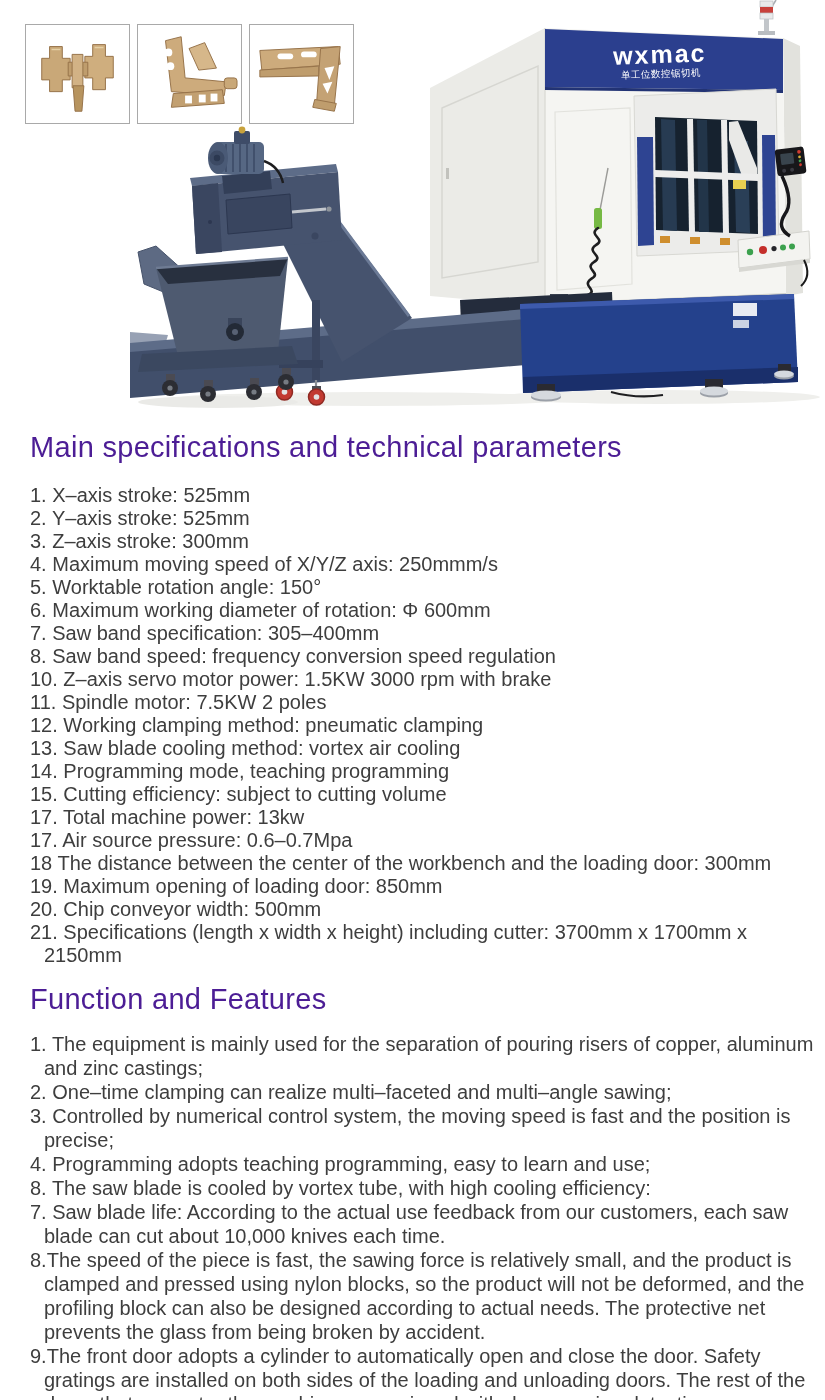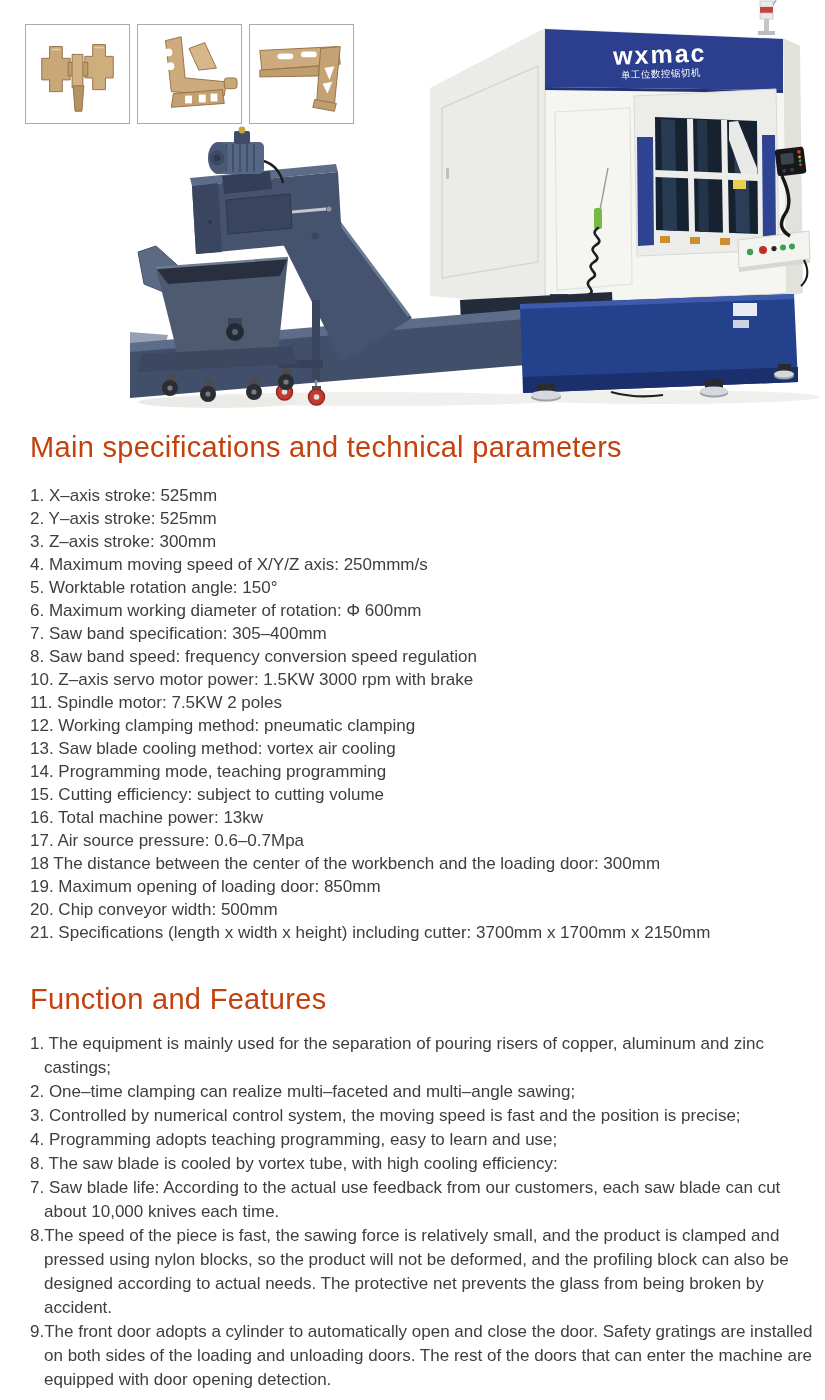--- a/index.html
+++ b/index.html
@@ -20,26 +20,26 @@
 
   
   .machine { position:absolute; left:130px; top:0; width:695px; height:420px; }
 
   
   section { position:absolute; }
   .specs    { left:30px; top:429px;  width:780px; }
   .features { left:30px; top:981px;  width:795px; }
   h1.sec-title {
     margin:0; font-size:29px; line-height:36px; font-weight:300;
-    color:#c2410c; letter-spacing:.3px;
+    color:#4c1d95; letter-spacing:.3px;
   }
   .list { margin-top:19px; }
   .features .list { margin-top:15px; }
   .li {
-    font-size:17px; line-height:23px; color:#3e3e3e;
+    font-size:20px; line-height:23px; color:#3e3e3e;
     padding-left:14px; text-indent:-14px;
   }
   .features .li { line-height:24px; }
 </style>
 </head>
 <body>
 
 <div class="page">
 
   <div class="gallery">
@@ -276,21 +276,21 @@
         <div class="li">5. Worktable rotation angle: 150°</div>
         <div class="li">6. Maximum working diameter of rotation: Φ 600mm</div>
         <div class="li">7. Saw band specification: 305–400mm</div>
         <div class="li">8. Saw band speed: frequency conversion speed regulation</div>
         <div class="li">10. Z–axis servo motor power: 1.5KW 3000 rpm with brake</div>
         <div class="li">11. Spindle motor: 7.5KW 2 poles</div>
         <div class="li">12. Working clamping method: pneumatic clamping</div>
         <div class="li">13. Saw blade cooling method: vortex air cooling</div>
         <div class="li">14. Programming mode, teaching programming</div>
         <div class="li">15. Cutting efficiency: subject to cutting volume</div>
-        <div class="li">16. Total machine power: 13kw</div>
+        <div class="li">17. Total machine power: 13kw</div>
         <div class="li">17. Air source pressure: 0.6–0.7Mpa</div>
         <div class="li">18 The distance between the center of the workbench and the loading door: 300mm</div>
         <div class="li">19. Maximum opening of loading door: 850mm</div>
         <div class="li">20. Chip conveyor width: 500mm</div>
         <div class="li">21. Specifications (length x width x height) including cutter: 3700mm x 1700mm x 2150mm</div>
       </div>
   </section>
 
   <section class="features">
     <h1 class="sec-title">Function and Features</h1>

